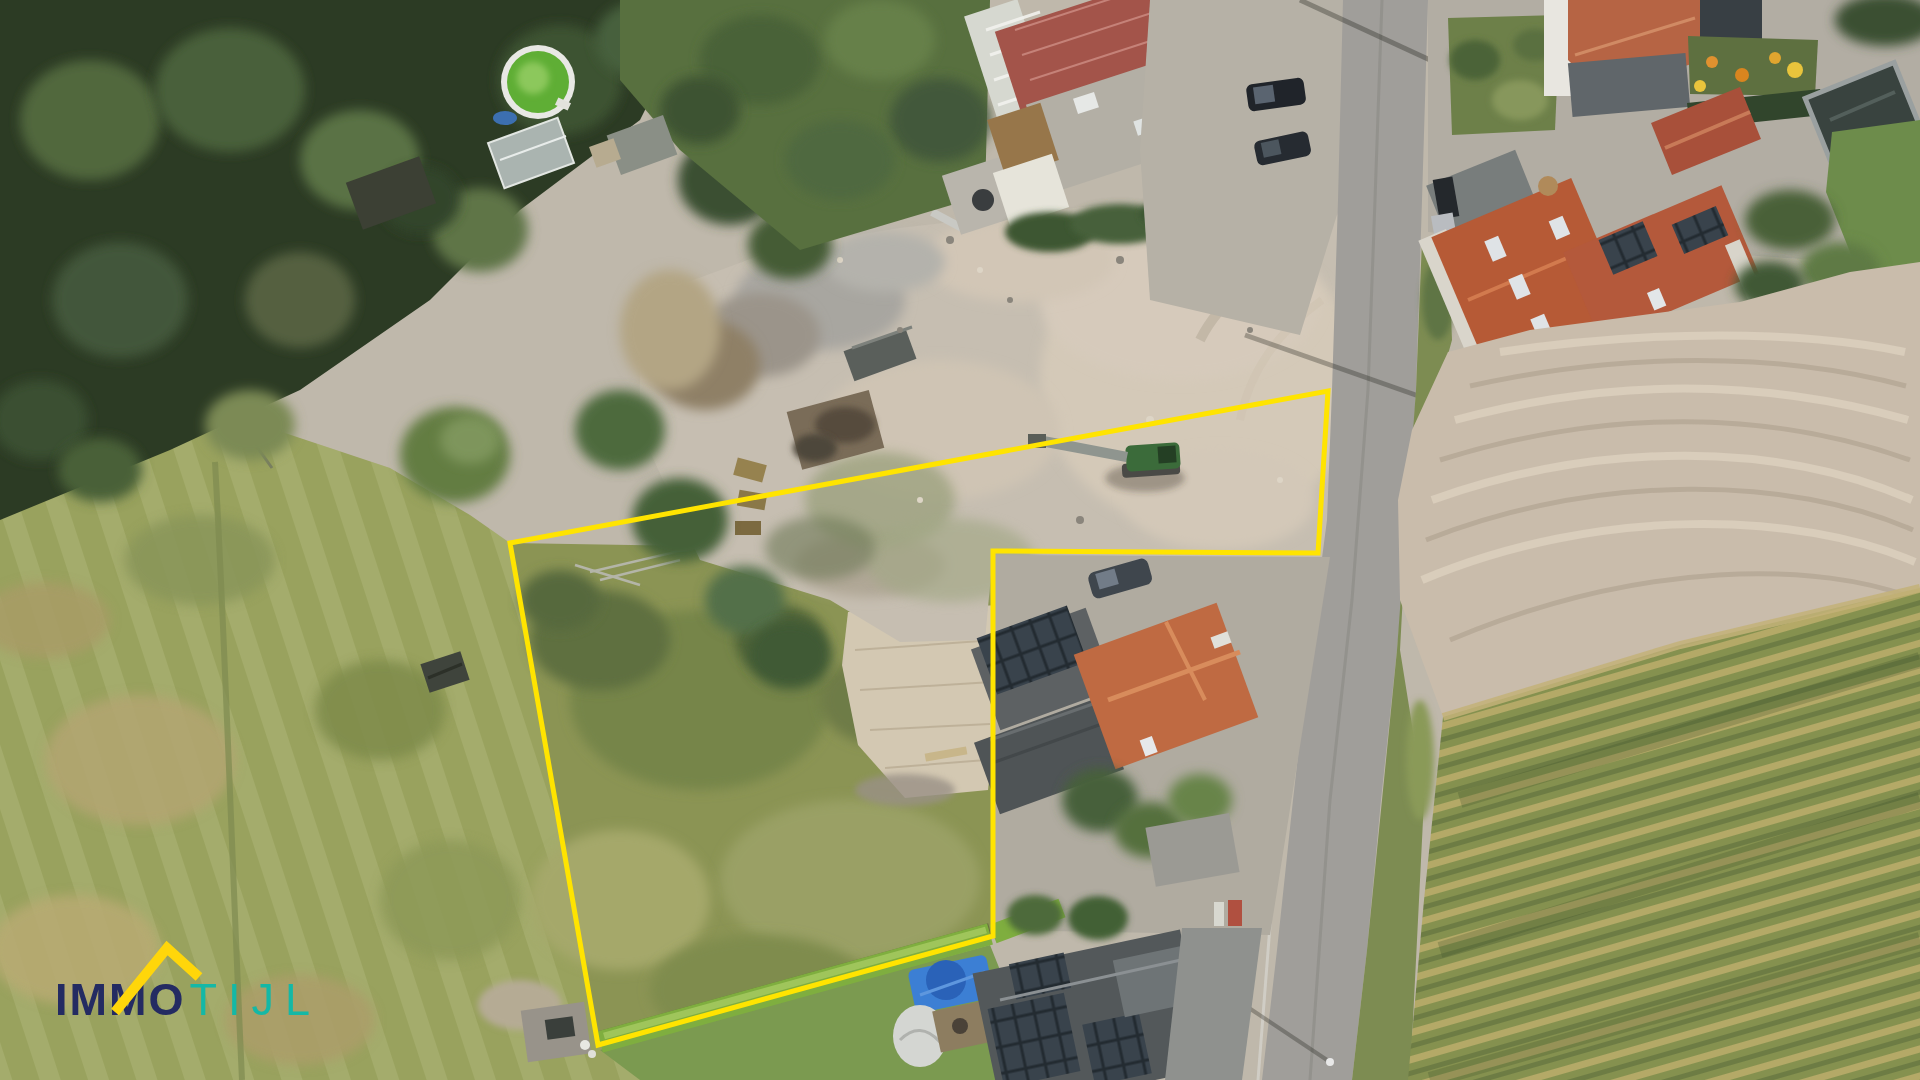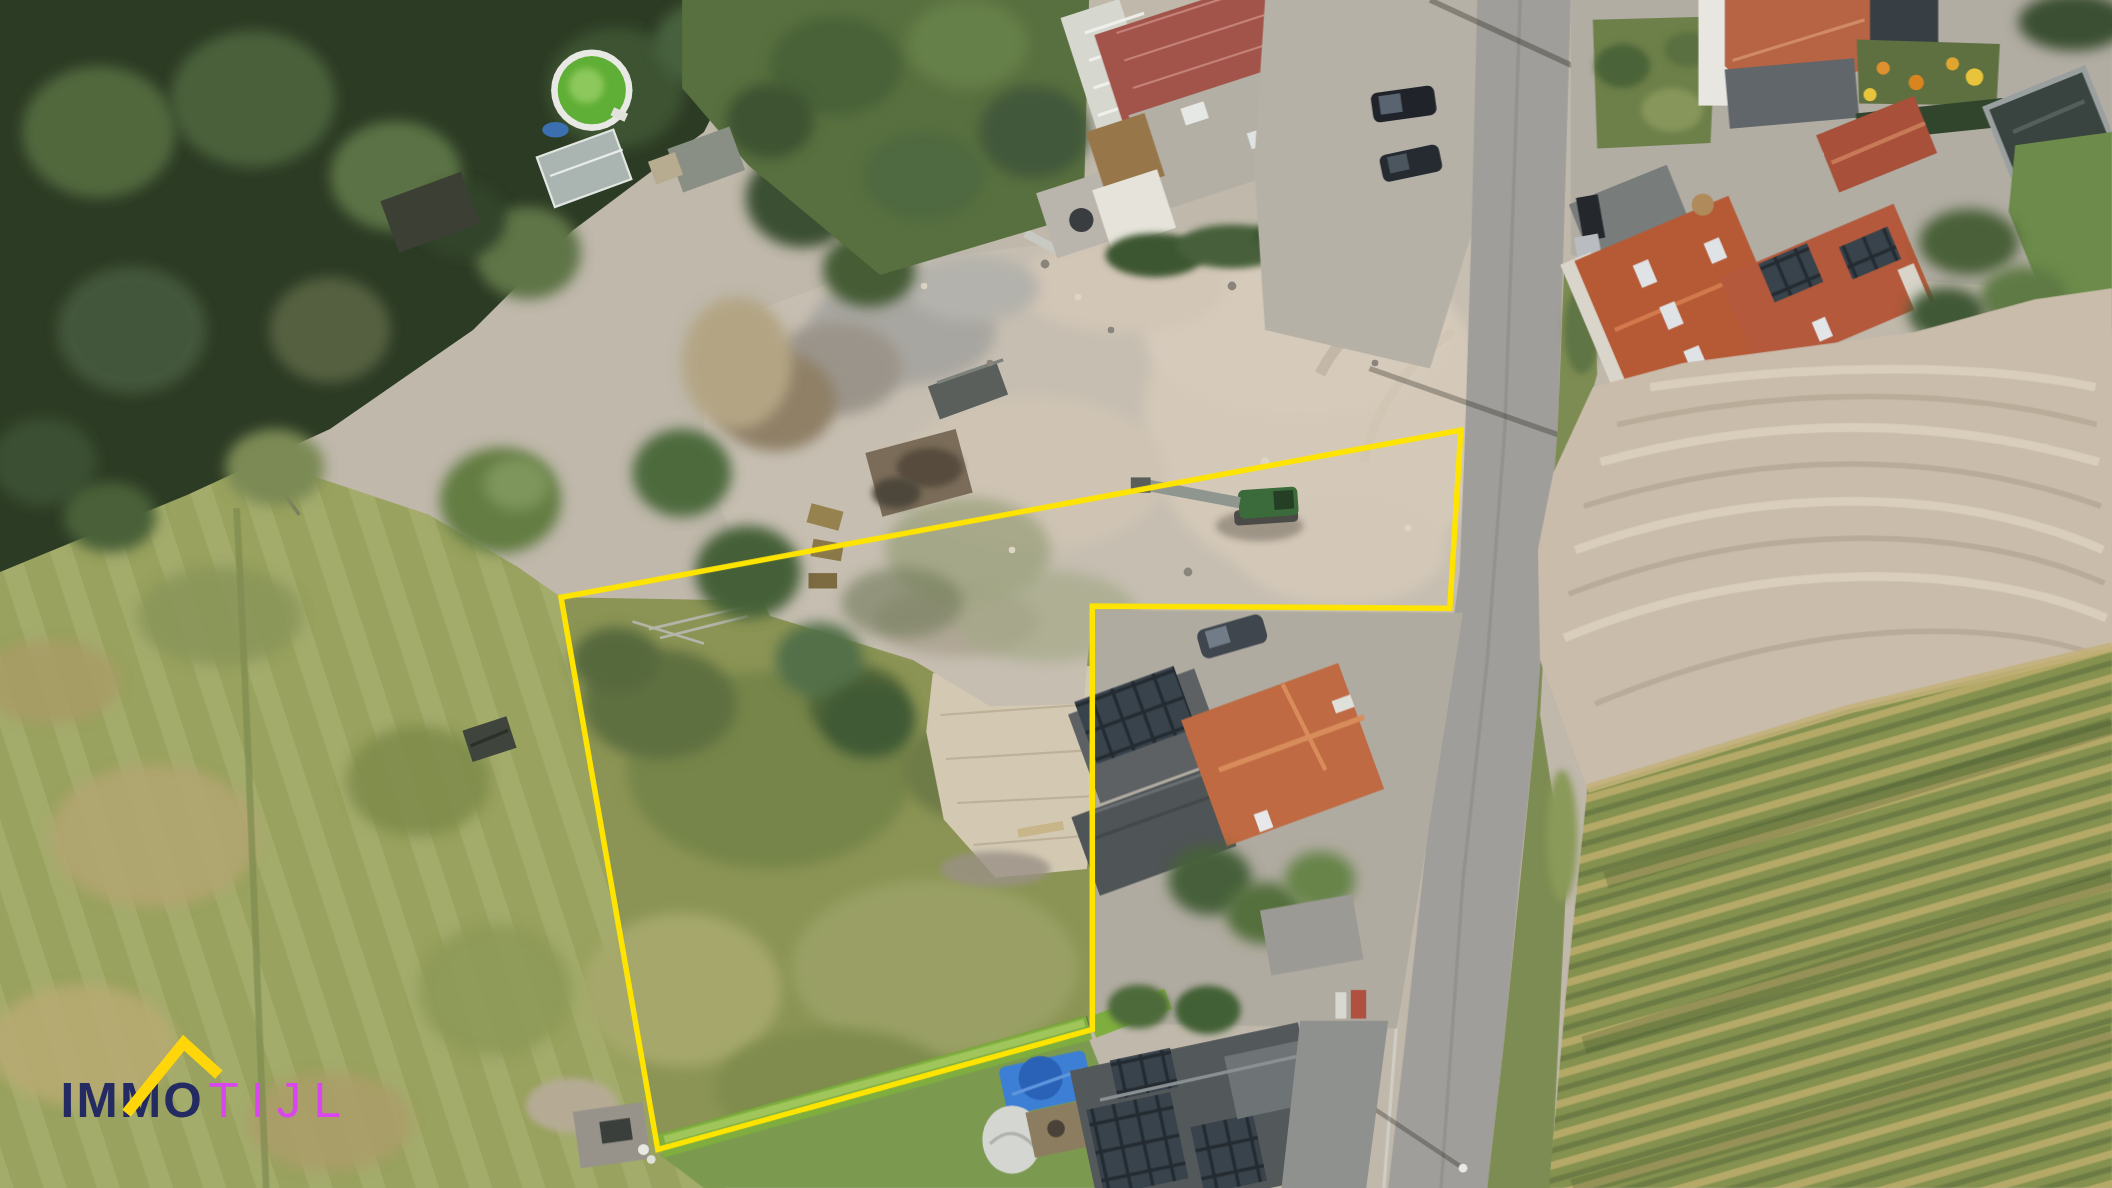--- a/index.html
+++ b/index.html
@@ -2,21 +2,21 @@
 <html><head>
 <meta charset="utf-8">
 <style>
   html,body{margin:0;padding:0;background:#111;}
   .stage{position:relative;width:1920px;height:1080px;overflow:hidden;
          font-family:"Liberation Sans",sans-serif;}
   svg.scene{position:absolute;left:0;top:0;width:1920px;height:1080px;display:block;}
   .logo{position:absolute;left:55px;top:944px;width:300px;height:130px;pointer-events:none;}
   .brand-line{position:absolute;left:0;top:30px;white-space:nowrap;}
   .brand-bold{font-weight:800;font-size:45px;letter-spacing:2px;color:#242b62;}
-  .brand-light{font-weight:400;font-size:45px;letter-spacing:11px;color:#d946ef;margin-left:4px;}
+  .brand-light{font-weight:400;font-size:45px;letter-spacing:11px;color:#14b8a6;margin-left:4px;}
   .roof-svg{position:absolute;left:0;top:0;width:300px;height:130px;overflow:visible;}
 </style>
 </head>
 <body>
 
 <div class="stage">
 <svg class="scene" viewBox="0 0 1920 1080" xmlns="http://www.w3.org/2000/svg">
 <defs>
   <filter id="soft" x="-30%" y="-30%" width="160%" height="160%">
           <feGaussianBlur stdDeviation="6"></feGaussianBlur>

